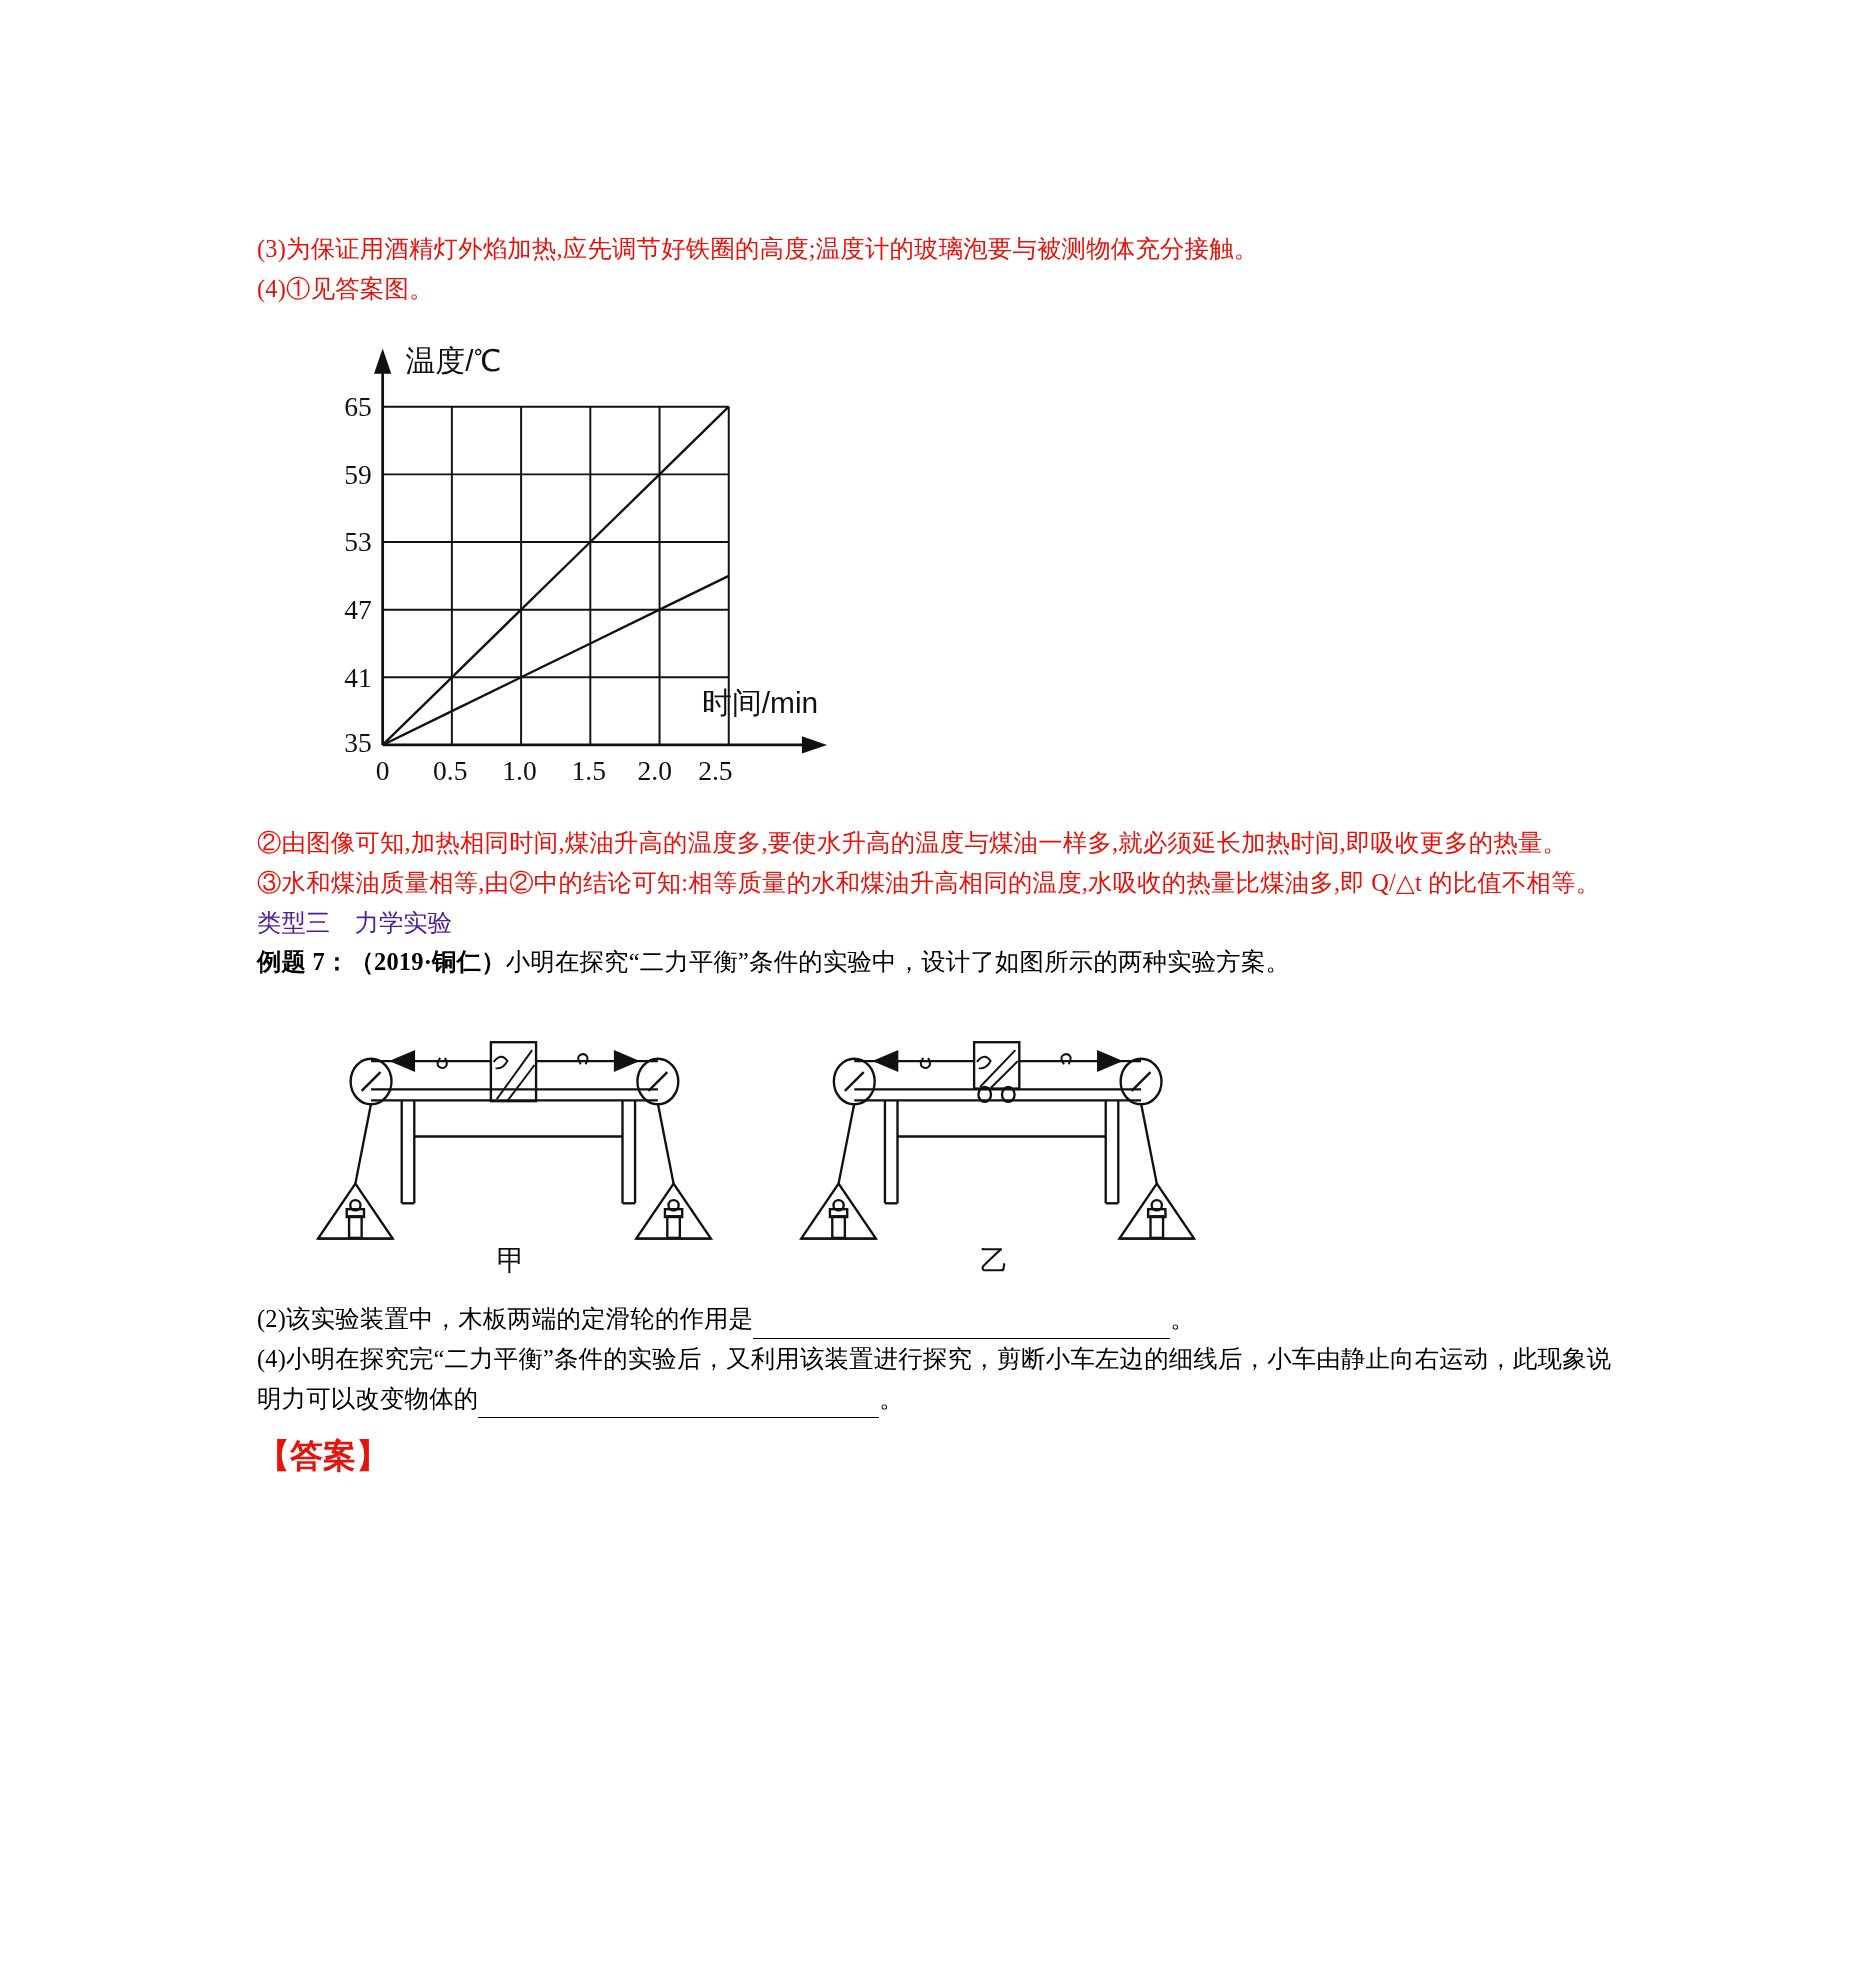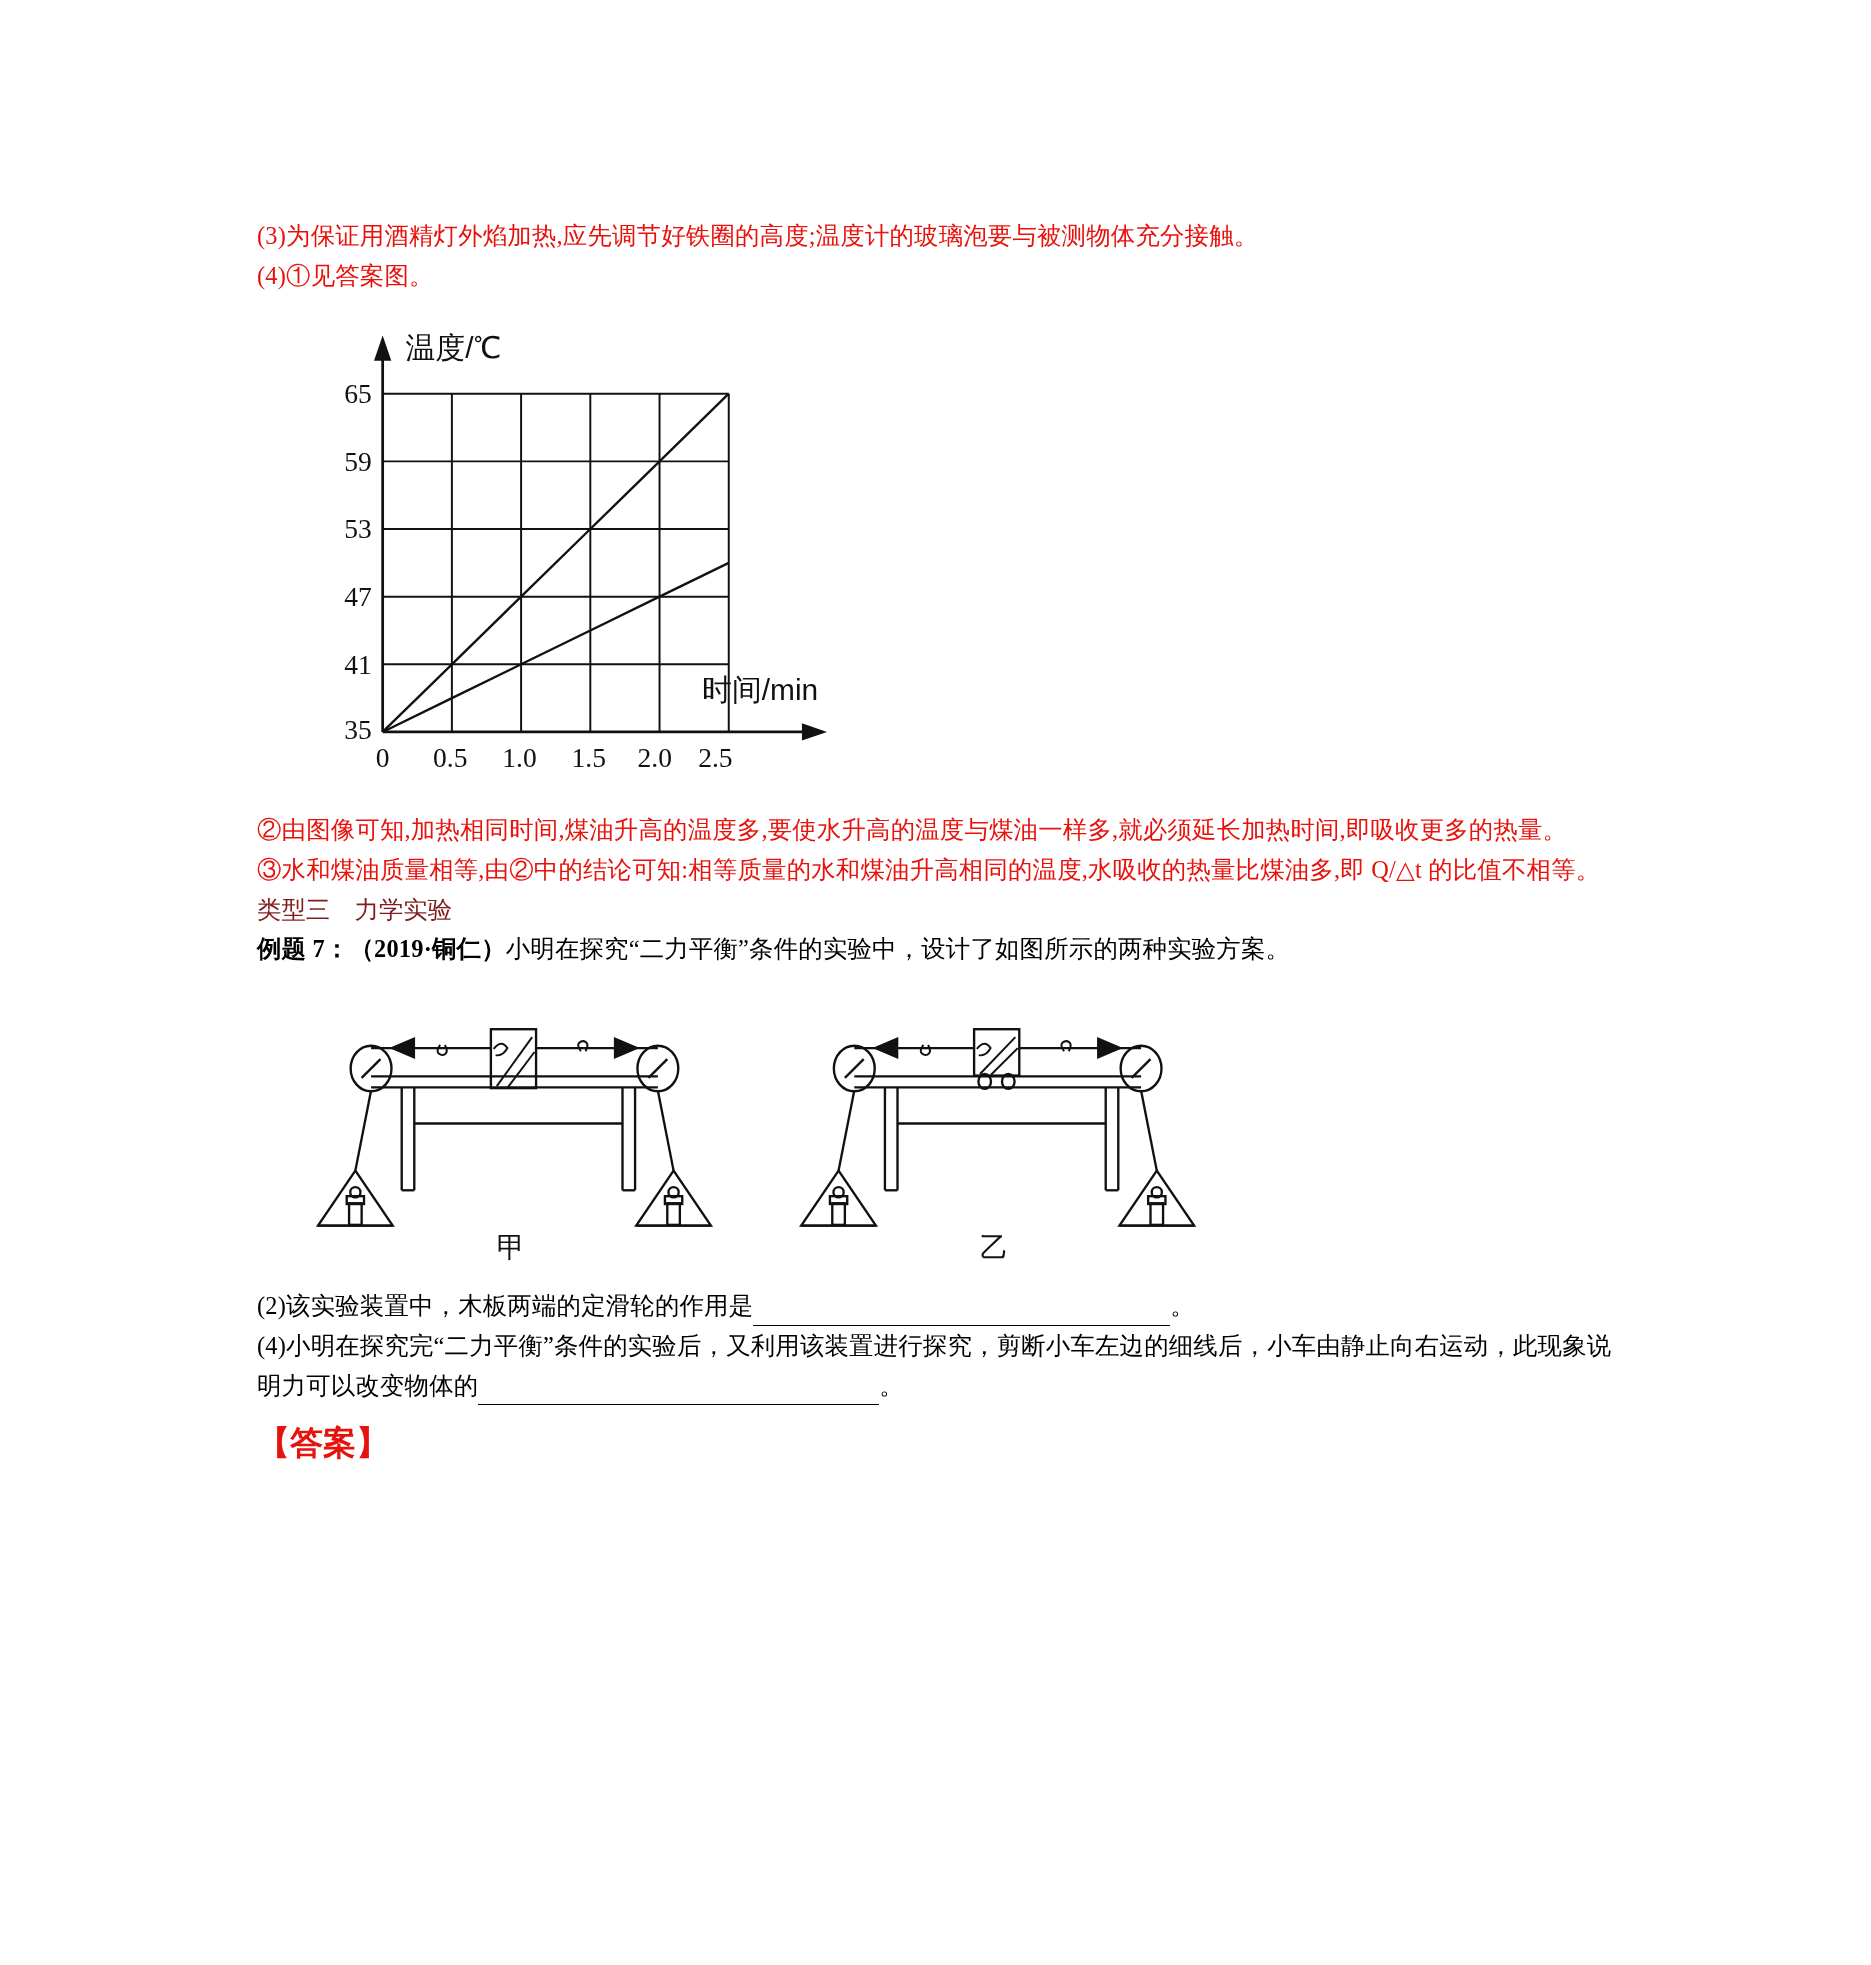--- a/index.html
+++ b/index.html
@@ -15,21 +15,21 @@
     width: 1872px;
     height: 2647px;
     background: #ffffff;
     box-sizing: border-box;
     padding: 0;
     overflow: hidden;
   }
   .content {
     position: absolute;
     left: 257px;
-    top: 216px;
+    top: 229px;
     width: 1360px;
   }
   .ln {
     font-size: 24.4px;
     line-height: 1.62;
     letter-spacing: 0.2px;
     white-space: normal;
     word-break: break-all;
   }
   .red {
@@ -40,21 +40,21 @@
     font-family: Liberation Serif, serif;
   }
   .gap-sm { height: 11.8px; }
   .gap-md { height: 23px; }
 
   .bold { font-weight: bold; }
 
   .type-head {
     font-size: 24.4px;
     line-height: 1.6;
-    color: #7f1d1d;
+    color: #4c1d95;
   }
   .type-head .sp { display: inline-block; width: 24.4px; }
 
   .answer-head {
     font-size: 33px;
     color: #e8120c;
     font-weight: bold;
     line-height: 1.6;
   }
 

